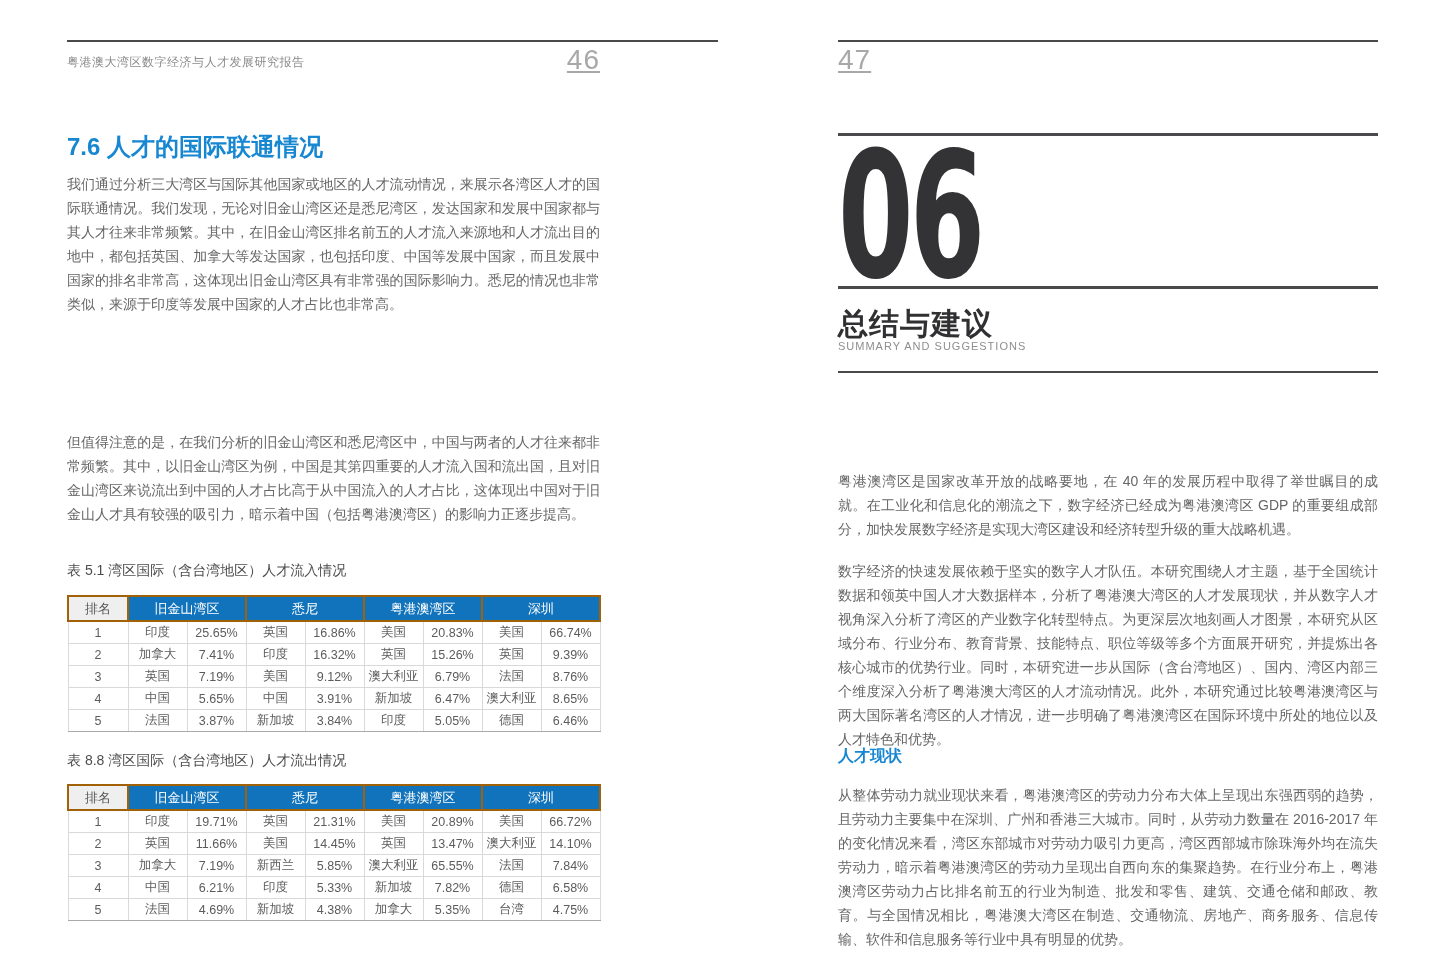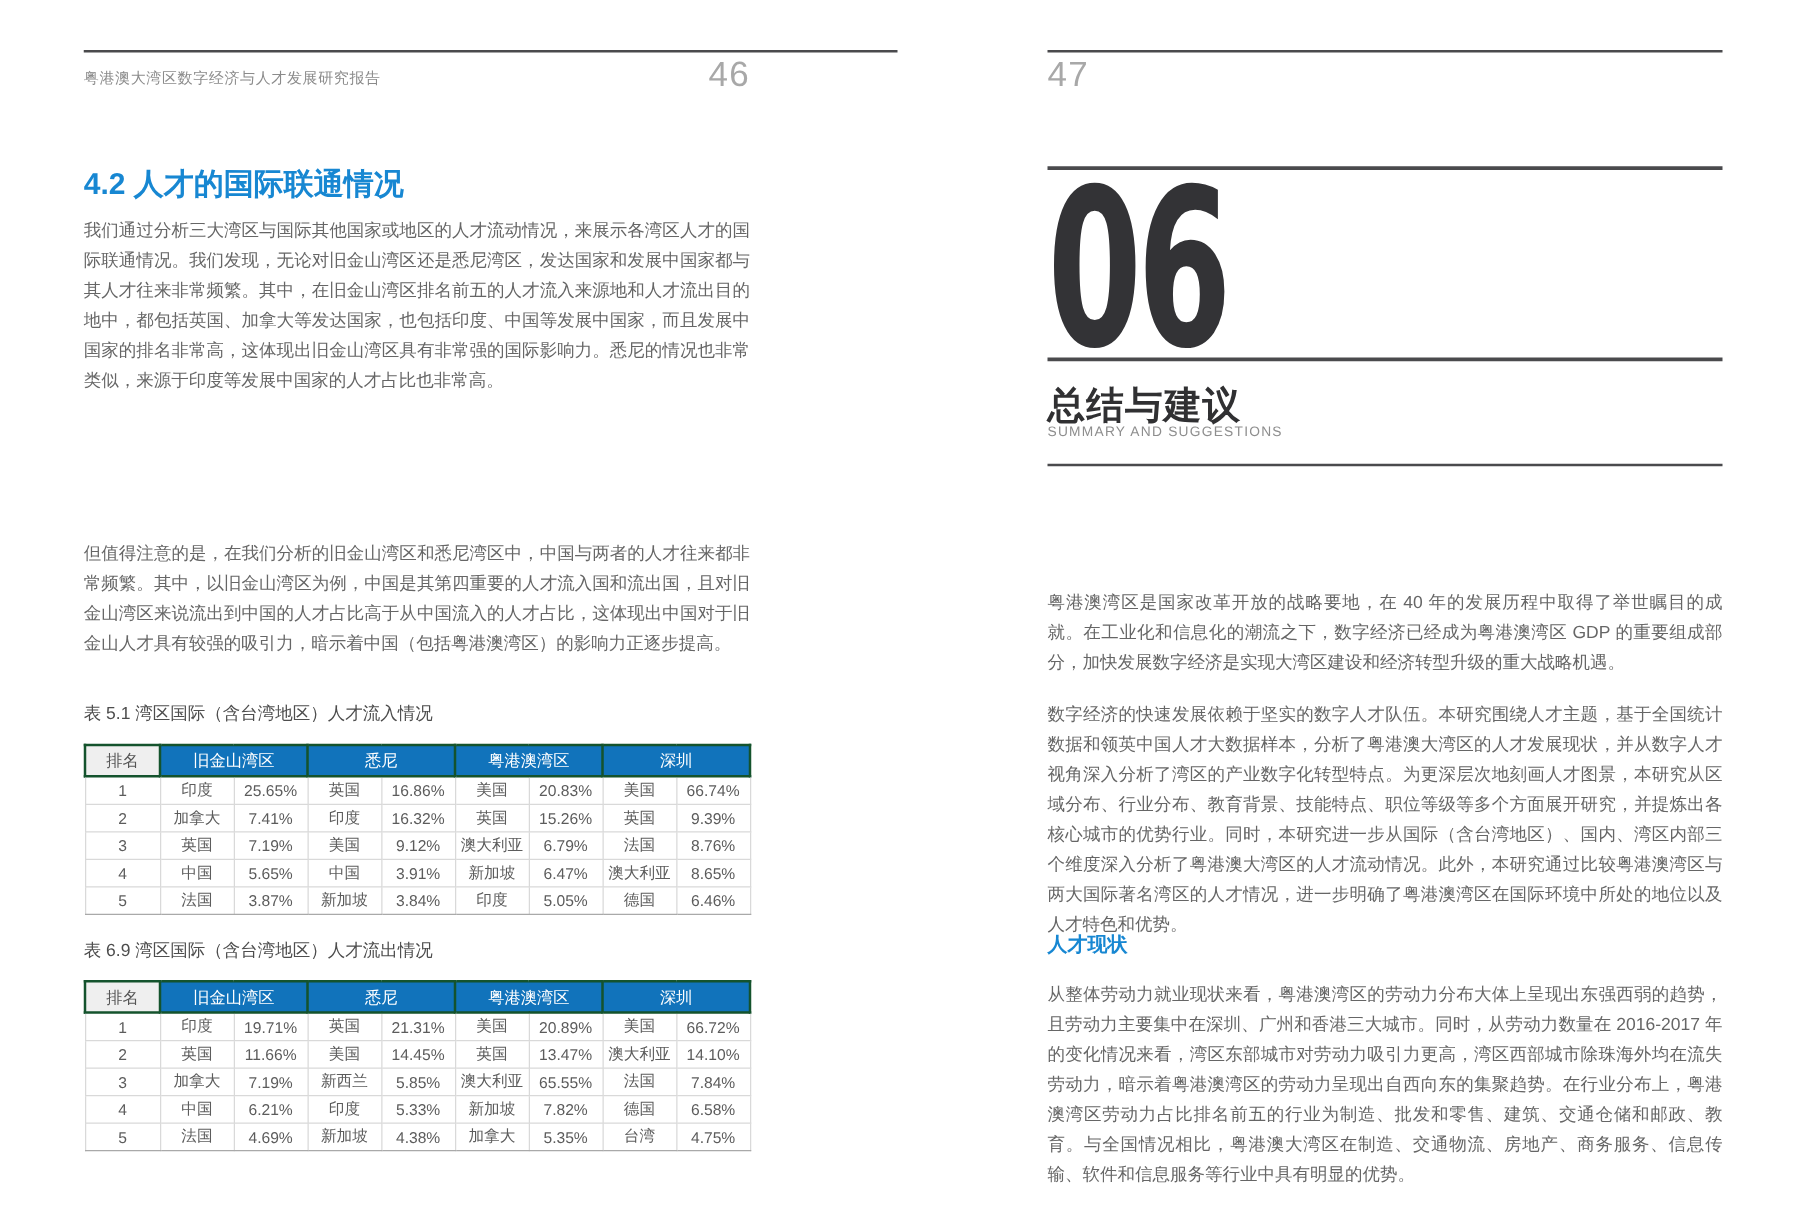--- a/index.html
+++ b/index.html
@@ -5,47 +5,47 @@
   html,body{margin:0;padding:0;background:#ffffff;}
   body{width:1440px;height:978px;position:relative;overflow:hidden;
        font-family:"Liberation Sans","DejaVu Sans",sans-serif;color:#666;}
   .page{position:absolute;top:0;height:754px;}
   #page-l{left:0;width:780px;}
   #page-r{left:780px;width:660px;}
   .abs{position:absolute;}
   .rule{background:#4a4a4d;height:2px;}
   .hdr-title-zh{font-size:12px;color:#8b8b8b;letter-spacing:.5px;}
   .hdr-title-en{font-size:11.5px;color:#9c9c9c;text-align:right;}
-  .page-num{font-size:28px;font-weight:300;color:#a8a8a8;letter-spacing:1px;}
+  .page-num{font-size:28px;font-weight:300;color:#a8a8a8;letter-spacing:1px;text-decoration:underline;}
   .section-title{font-size:24px;font-weight:bold;color:#1787d2;}
   .body-text{font-size:14px;line-height:24px;text-align:justify;color:#666;}
   .caption{font-size:14px;color:#4d4d4d;}
   .dtable{width:533px;border-collapse:collapse;table-layout:fixed;}
   .dtable th{background:#1173bb;color:#fff;font-weight:normal;font-size:13px;
-             height:23px;border:2px solid #14532d;padding:0;text-align:center;}
+             height:23px;border:2px solid #a16207;padding:0;text-align:center;}
   .dtable th.rank{background:#efefef;color:#555;}
   .dtable td{border:1px solid #d9d9d9;height:21px;padding:0;text-align:center;
              font-size:12.5px;color:#5c5c5c;background:#fff;}
   .dtable tr:last-child td{border-bottom:1px solid #a9a9a9;}
   .chapter-num{font-size:175px;font-weight:800;color:#333336;line-height:140px;
                letter-spacing:-6px;transform:scaleX(.62);transform-origin:left bottom;
                font-family:"DejaVu Sans","Liberation Sans",sans-serif;}
   .chapter-title{font-size:30px;font-weight:bold;color:#303032;letter-spacing:1px;}
   .chapter-sub{font-size:11px;color:#8e8e8e;letter-spacing:1px;}
   .subhead{font-size:16px;font-weight:bold;color:#1787d2;}
 </style>
 </head>
 <body>
 
 <section class="page" id="page-l">
   <div class="abs rule" style="left:67px;top:40px;width:651px;"></div>
   <div class="abs hdr-title-zh" style="left:67px;top:54px;">粤港澳大湾区数字经济与人才发展研究报告</div>
   <div class="abs page-num" style="left:467px;top:44px;width:133px;text-align:right;">46</div>
 
-  <h2 class="abs section-title" style="left:67px;top:131px;margin:0;">4.2 人才的国际联通情况</h2>
+  <h2 class="abs section-title" style="left:67px;top:131px;margin:0;">7.6 人才的国际联通情况</h2>
 
   <p class="abs body-text" style="left:67px;top:172px;width:533px;margin:0;">我们通过分析三大湾区与国际其他国家或地区的人才流动情况，来展示各湾区人才的国际联通情况。我们发现，无论对旧金山湾区还是悉尼湾区，发达国家和发展中国家都与其人才往来非常频繁。其中，在旧金山湾区排名前五的人才流入来源地和人才流出目的地中，都包括英国、加拿大等发达国家，也包括印度、中国等发展中国家，而且发展中国家的排名非常高，这体现出旧金山湾区具有非常强的国际影响力。悉尼的情况也非常类似，来源于印度等发展中国家的人才占比也非常高。</p>
   <p class="abs body-text" style="left:67px;top:430px;width:533px;margin:0;">但值得注意的是，在我们分析的旧金山湾区和悉尼湾区中，中国与两者的人才往来都非常频繁。其中，以旧金山湾区为例，中国是其第四重要的人才流入国和流出国，且对旧金山湾区来说流出到中国的人才占比高于从中国流入的人才占比，这体现出中国对于旧金山人才具有较强的吸引力，暗示着中国（包括粤港澳湾区）的影响力正逐步提高。</p>
 
   <div class="abs caption" style="left:67px;top:562px;">表 5.1 湾区国际（含台湾地区）人才流入情况</div>
   <table class="abs dtable" style="left:67px;top:595px;">
     <colgroup>
         <col style="width:60px">
         <col span="8" style="width:59px">
       </colgroup>
@@ -110,21 +110,21 @@
           <td>新加坡</td>
           <td>3.84%</td>
           <td>印度</td>
           <td>5.05%</td>
           <td>德国</td>
           <td>6.46%</td>
       </tr>
     </tbody>
   </table>
 
-  <div class="abs caption" style="left:67px;top:752px;">表 6.9 湾区国际（含台湾地区）人才流出情况</div>
+  <div class="abs caption" style="left:67px;top:752px;">表 8.8 湾区国际（含台湾地区）人才流出情况</div>
   <table class="abs dtable" style="left:67px;top:784px;">
     <colgroup>
         <col style="width:60px">
         <col span="8" style="width:59px">
       </colgroup>
     <thead>
       <tr>
         <th class="rank">排名</th>
         <th colspan="2">旧金山湾区</th>
         <th colspan="2">悉尼</th>

